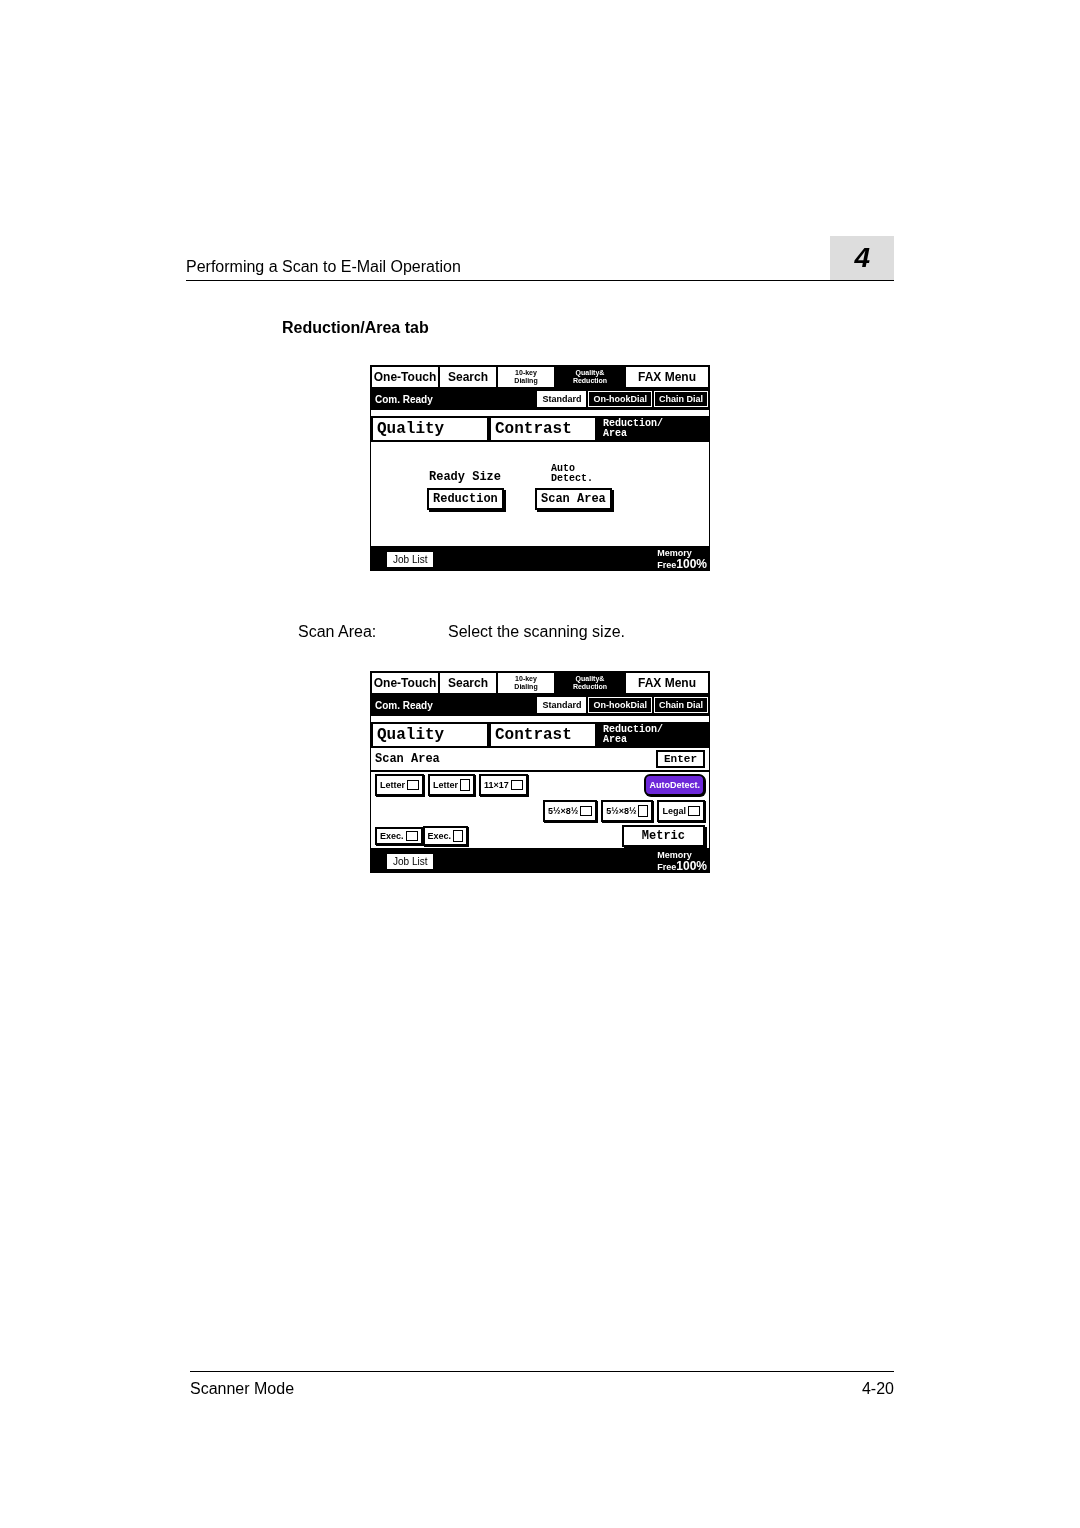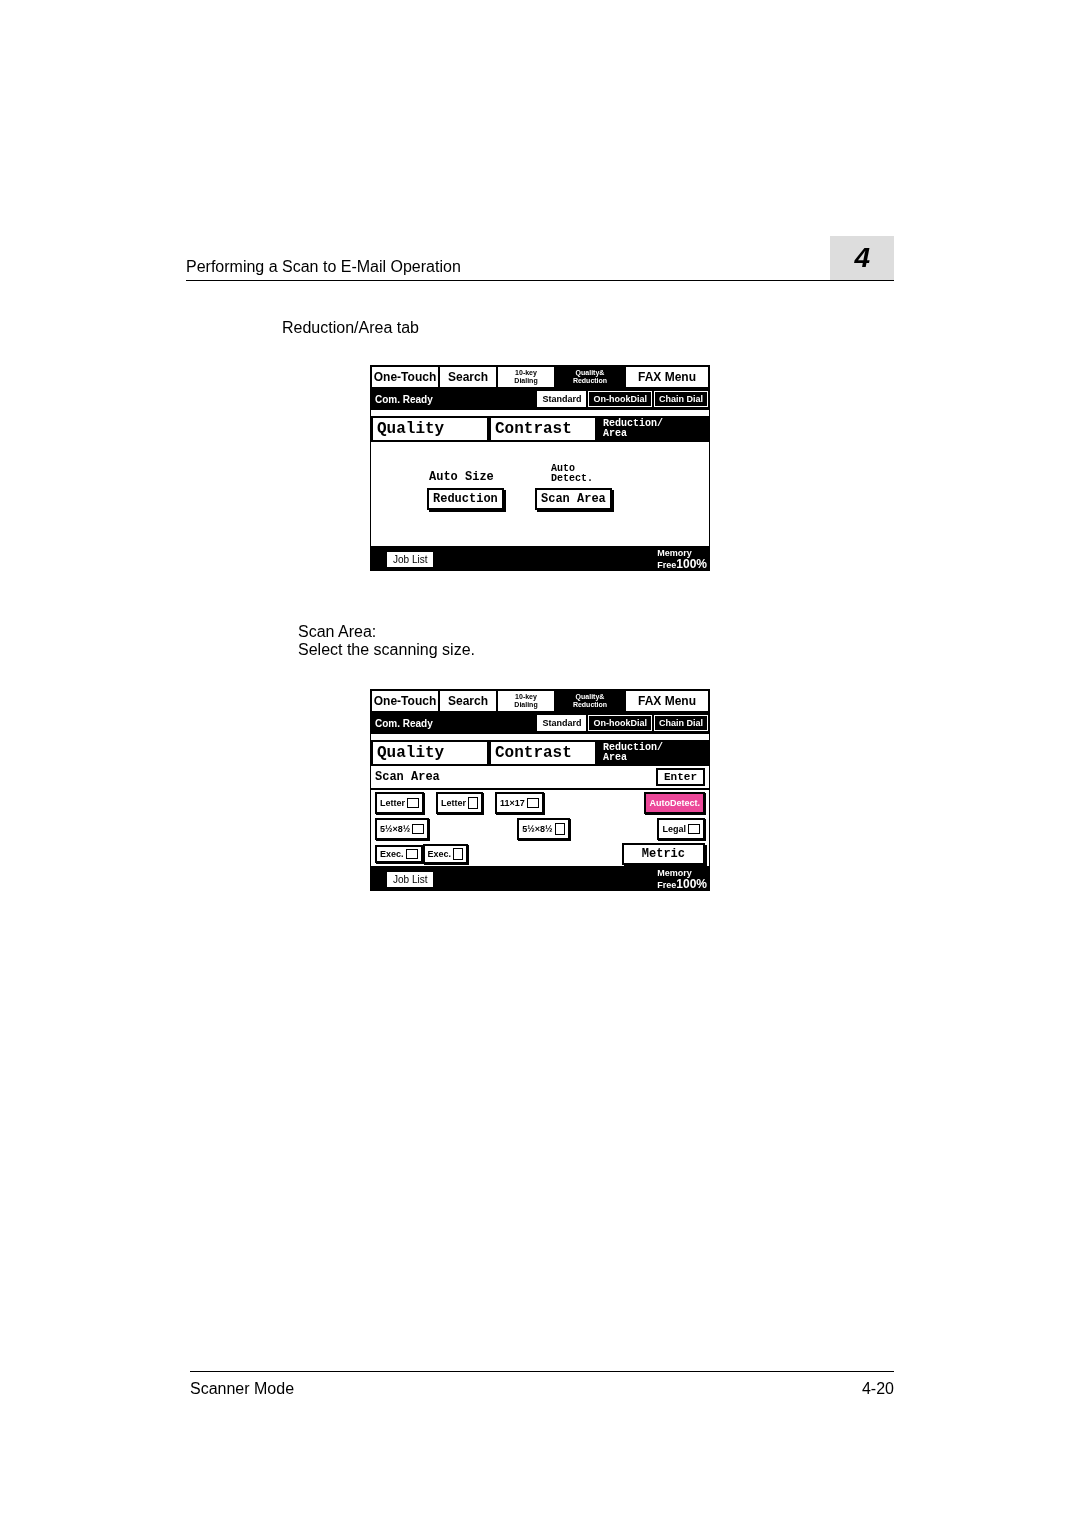--- a/index.html
+++ b/index.html
@@ -28,21 +28,21 @@
   .chapter-box {
     background: #ddd;
     padding: 6px 24px 6px 24px;
     font-size: 28px;
     font-weight: bold;
     font-style: italic;
     margin-left: 24px;
     margin-bottom: -4px;
   }
   .section-heading {
-    font-weight: normal;
+    font-weight: bold;
     font-size: 16px;
     margin-left: 96px;
     margin-bottom: 28px;
   }
   .screen-wrap {
     display: flex;
     justify-content: center;
     margin-bottom: 52px;
   }
   .screen {
@@ -173,45 +173,45 @@
   }
   .memory .pc {
     font-size: 12px;
     vertical-align: bottom;
   }
   .kvrow {
     display: flex;
     margin-left: 112px;
     margin-bottom: 30px;
     font-size: 16px;
-    flex-direction: column;
   }
   .kvrow .k { width: 150px; }
   .sizerow {
     display: flex;
     height: 22px;
     padding: 2px 4px;
-    justify-content: space-between;
-    gap: 12px;
+    justify-content: flex-end;
+    gap: 4px;
   }
   .sizebtn {
     border: 2px solid #000;
     font-family: Arial, sans-serif;
     font-size: 9px;
     font-weight: bold;
     padding: 2px 3px;
     background: #fff;
     box-shadow: 1px 1px 0 #000;
     display: inline-flex;
     align-items: center;
     line-height: 1;
   }
   .sizebtn.dark {
-    background: #ec4899;
-    color: #fff;
+    background: #6d28d9;
+    color: #fff;
+    border-radius: 6px;
   }
   .por { display:inline-block; width:8px; height:10px; border:1px solid currentColor; margin-left:2px; }
   .lan { display:inline-block; width:10px; height:8px; border:1px solid currentColor; margin-left:2px; }
   .scan-area-row {
     display:flex;
     height:22px;
     align-items:center;
     padding:0 4px;
     font-family:"Courier New",monospace;
     font-weight:bold;
@@ -283,21 +283,21 @@
         <span class="statusbtn">On-hookDial</span>
         <span class="statusbtn">Chain Dial</span>
       </div>
       <div class="subtabs">
         <div class="subtab" style="width:118px">Quality</div>
         <div class="subtab" style="width:108px">Contrast</div>
         <div class="subtab dark" style="width:112px;font-size:10px;white-space:pre;line-height:1">Reduction/
 Area</div>
       </div>
       <div class="midpanel">
-        <div class="mid-label" style="left:58px;top:28px">Auto Size</div>
+        <div class="mid-label" style="left:58px;top:28px">Ready Size</div>
         <div class="mid-label" style="left:180px;top:22px;font-size:10px;white-space:pre;line-height:1">Auto
 Detect.</div>
         <div class="mid-btn" style="left:56px;top:46px">Reduction</div>
         <div class="mid-btn" style="left:164px;top:46px">Scan Area</div>
       </div>
       <div class="bottomrow">
         <span class="jobbtn">Job List</span>
         <span class="memory"><span style="white-space:pre">Memory
 Free</span><span class="pc">100%</span></span>
       </div>

